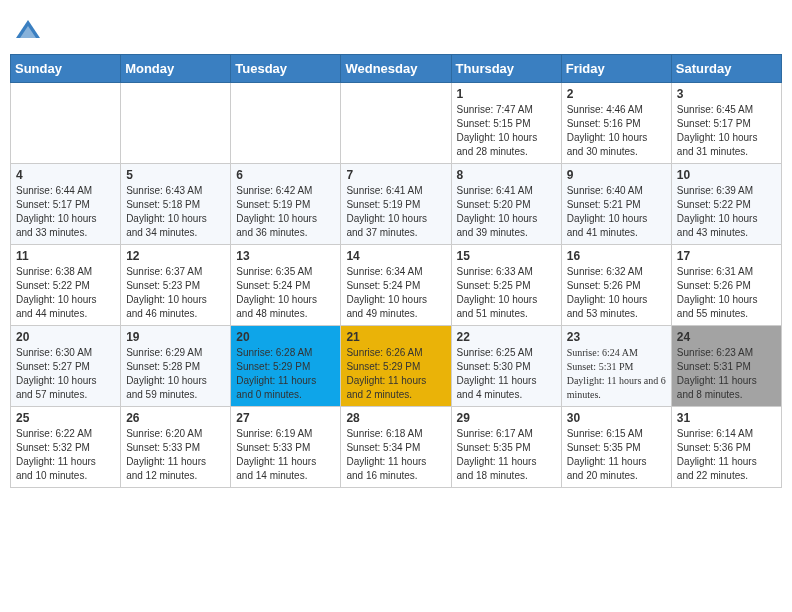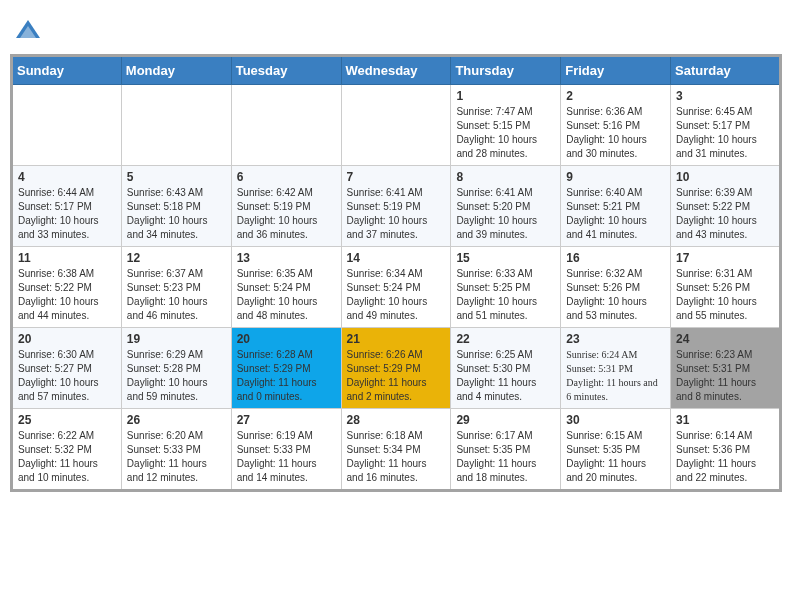--- a/index.html
+++ b/index.html
@@ -50,21 +50,21 @@
       font-weight: bold;
       color: #333;
     }
     .subtitle {
       font-size: 15px;
       color: #555;
     }
     .calendar {
       width: 100%;
       border-collapse: collapse;
-      border: 3px solid #a3a3a3;
+      border: 1px solid #a3a3a3;
     }
     .calendar th {
       background: #3a7fc1;
       color: #fff;
       font-size: 13px;
       font-weight: bold;
       padding: 6px 4px;
       text-align: left;
       border: 1px solid #2e6aa0;
     }
@@ -137,21 +137,21 @@
         <td class="empty-cell"></td>
         <td class="empty-cell"></td>
         <td>
           <span class="day-number">1</span>
           <div class="day-info" style="white-space: pre-line;">Sunrise: 7:47 AM
 Sunset: 5:15 PM
 Daylight: 10 hours and 28 minutes.</div>
         </td>
         <td>
           <span class="day-number">2</span>
-          <div class="day-info" style="white-space: pre-line;">Sunrise: 6:36 AM
+          <div class="day-info" style="white-space: pre-line;">Sunrise: 4:46 AM
 Sunset: 5:16 PM
 Daylight: 10 hours and 30 minutes.</div>
         </td>
         <td>
           <span class="day-number">3</span>
           <div class="day-info" style="white-space: pre-line;">Sunrise: 6:45 AM
 Sunset: 5:17 PM
 Daylight: 10 hours and 31 minutes.</div>
         </td>
       </tr>

